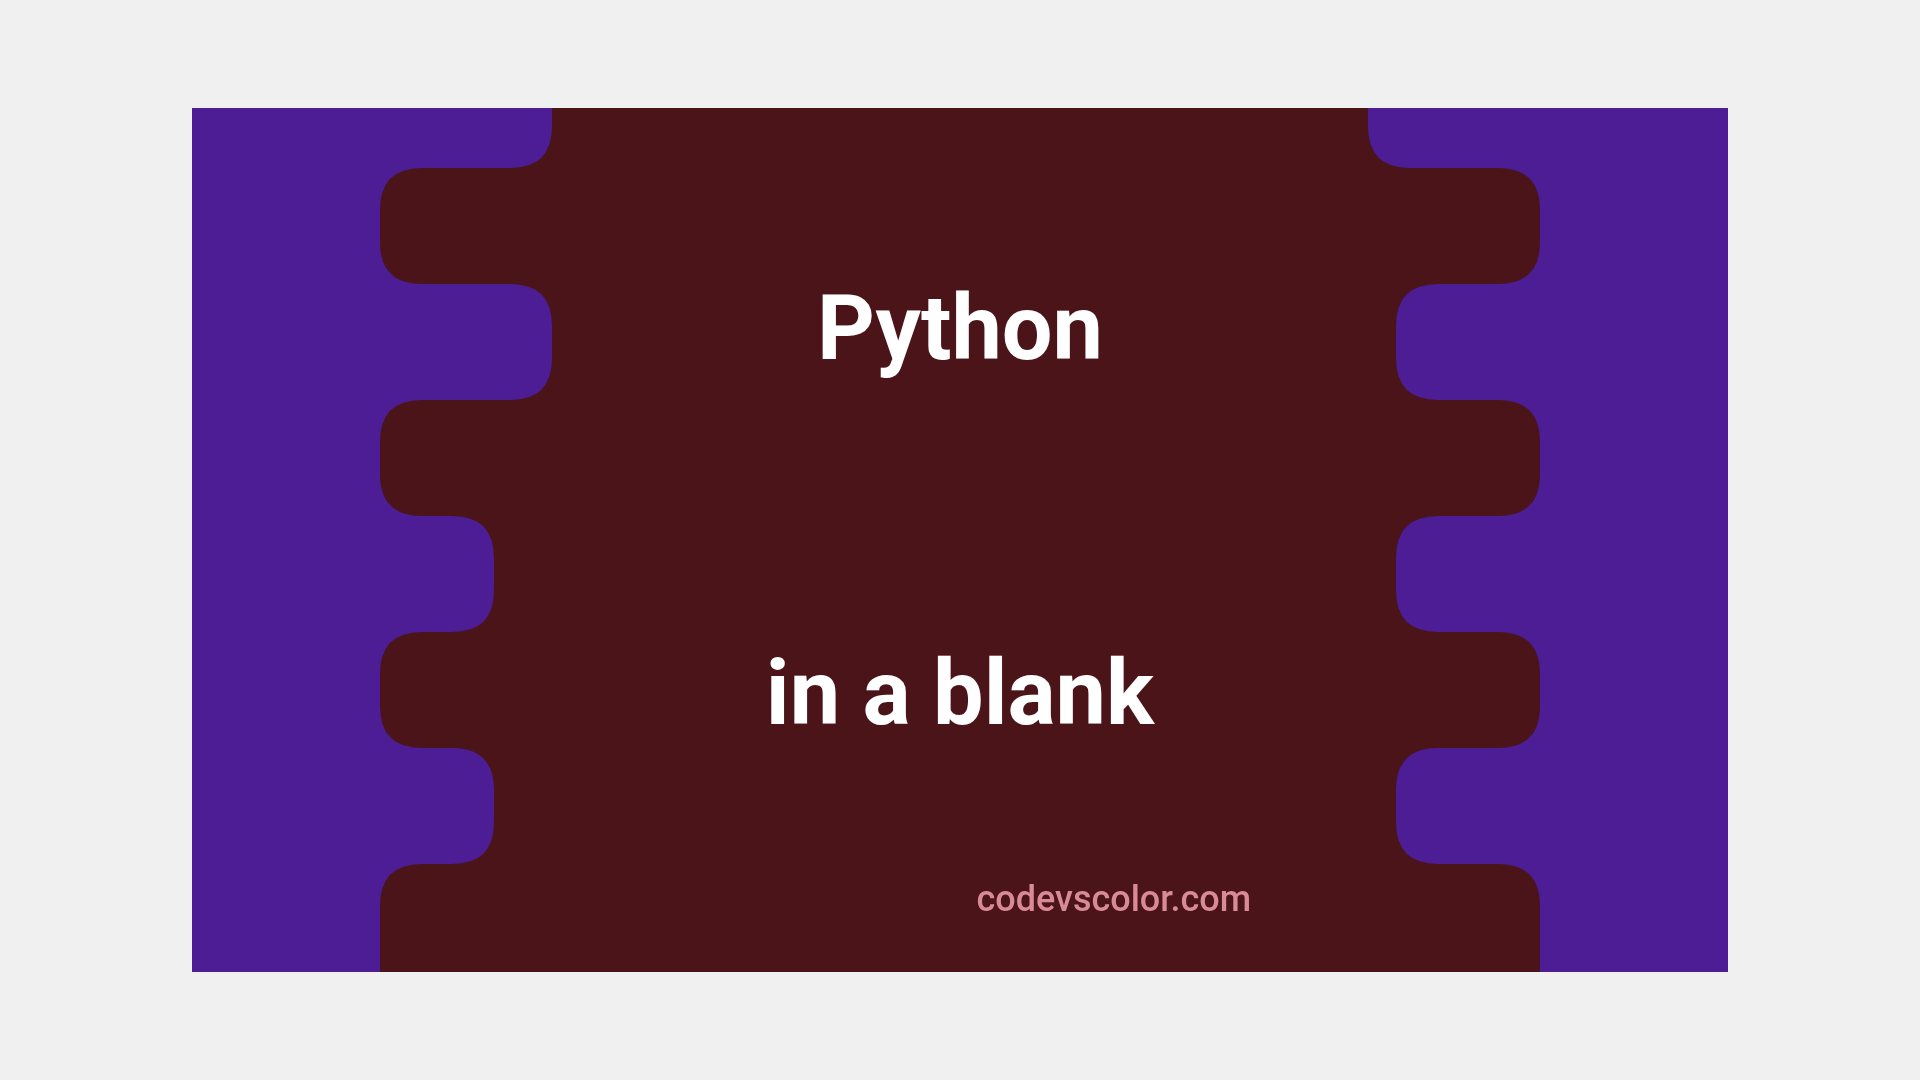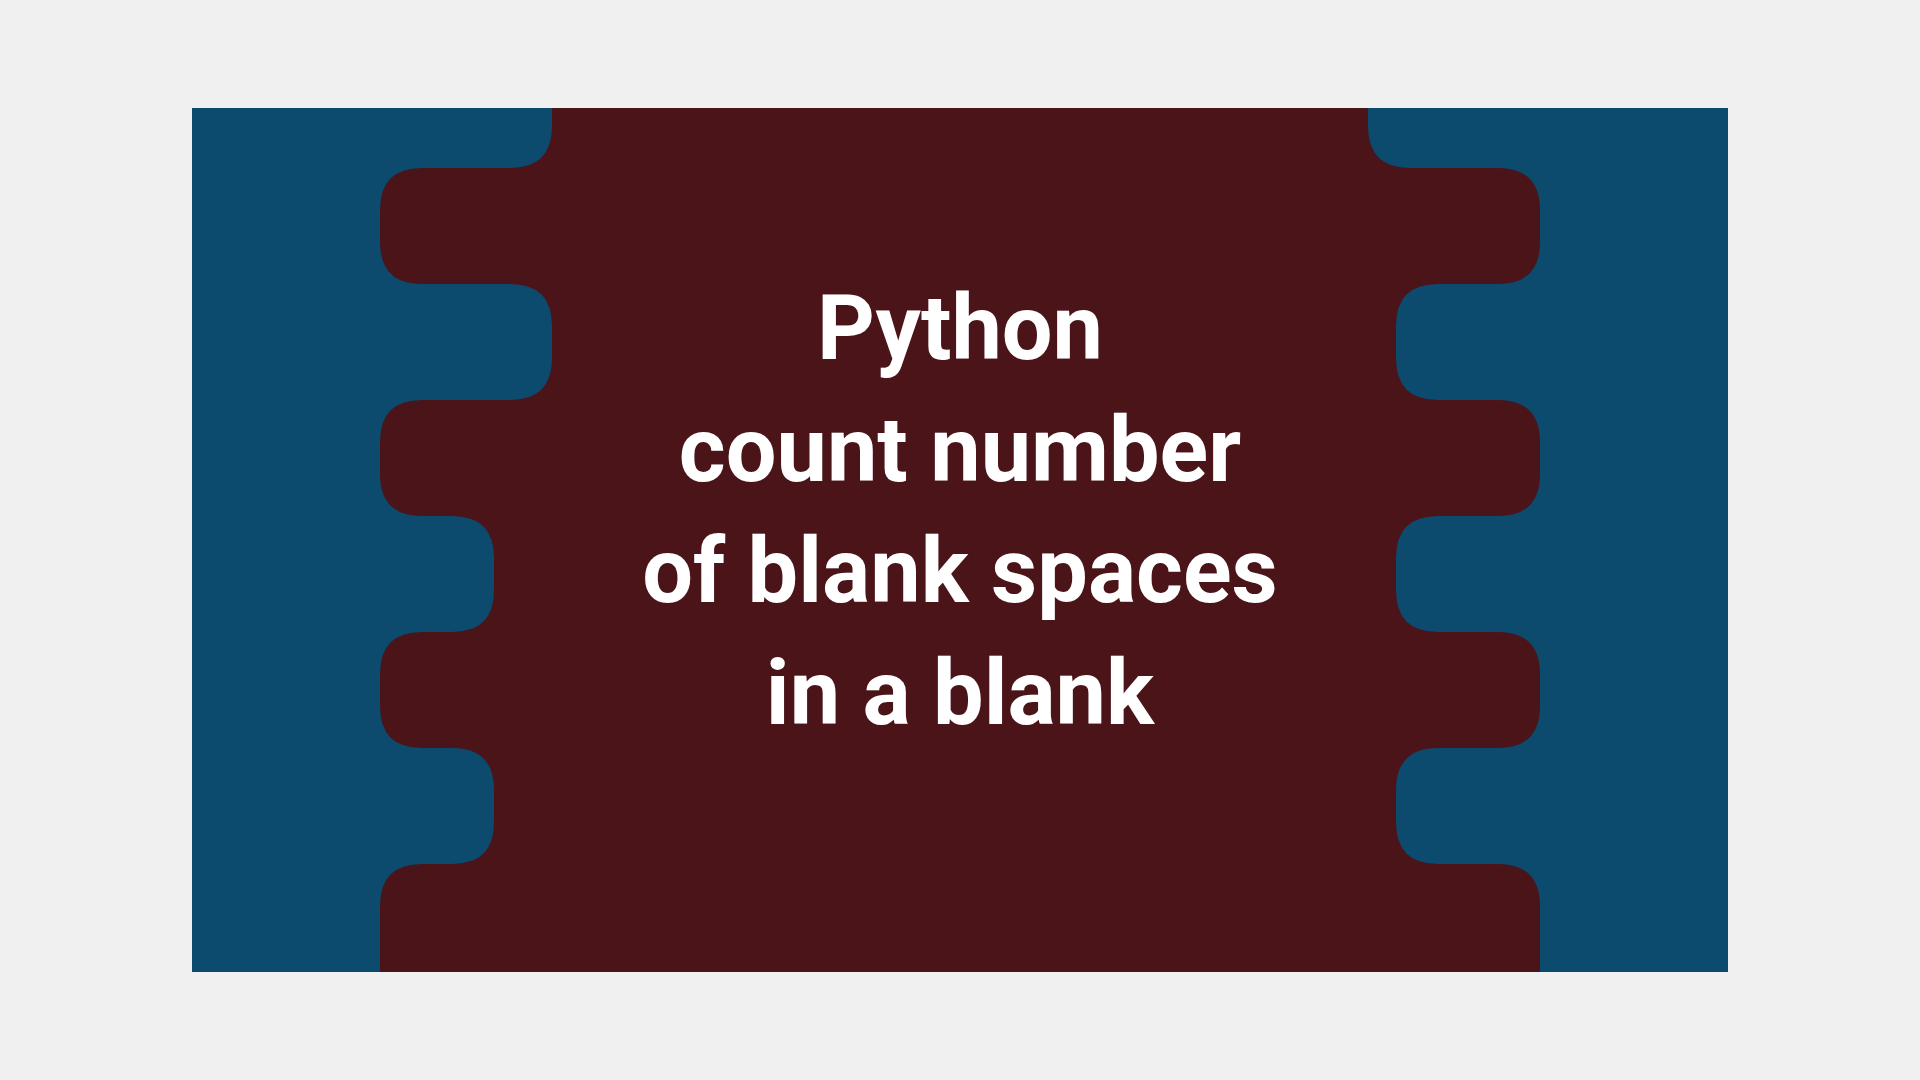--- a/index.html
+++ b/index.html
@@ -16,21 +16,21 @@
       display: flex;
       align-items: center;
       justify-content: center;
       background: #f0f0f0;
     }
     
     .banner {
       width: 1536px;
       height: 864px;
       position: relative;
-      background: #0c4a6e;
+      background: #4c1d95;
       overflow: hidden;
       padding-left: 21px;
     }
     
     .blob-shape {
       position: absolute;
       top: 0;
       left: 0;
       width: 100%;
       height: 100%;
@@ -135,18 +135,19 @@
         L 1218 60
         Q 1176 60 1176 18
         L 1176 0
         Z
       "></path>
     </svg>
   </div>
 
   <div class="title-text">
     <span>Python</span><br>
-    <span>count number</span><br>
-    <span>of blank spaces</span><br>
+    <br>
+    <br>
     <span>in a blank</span>
   </div>
 
+  <div class="watermark">codevscolor.com</div>
 </div>
 
 </body></html>

